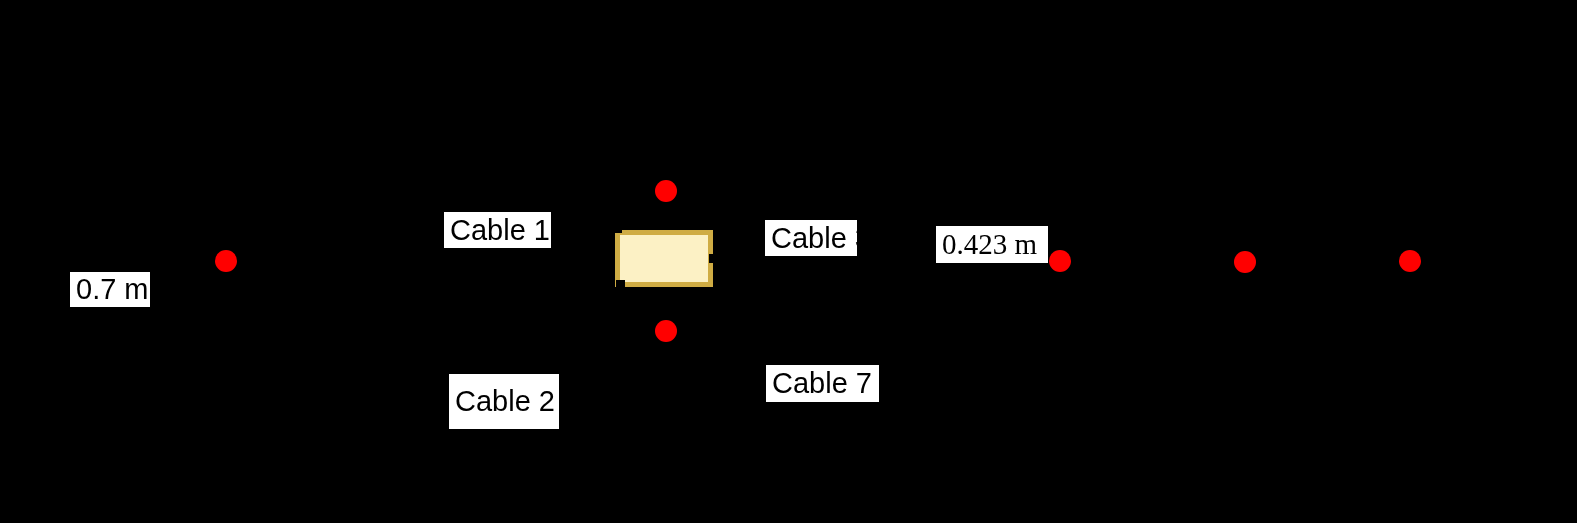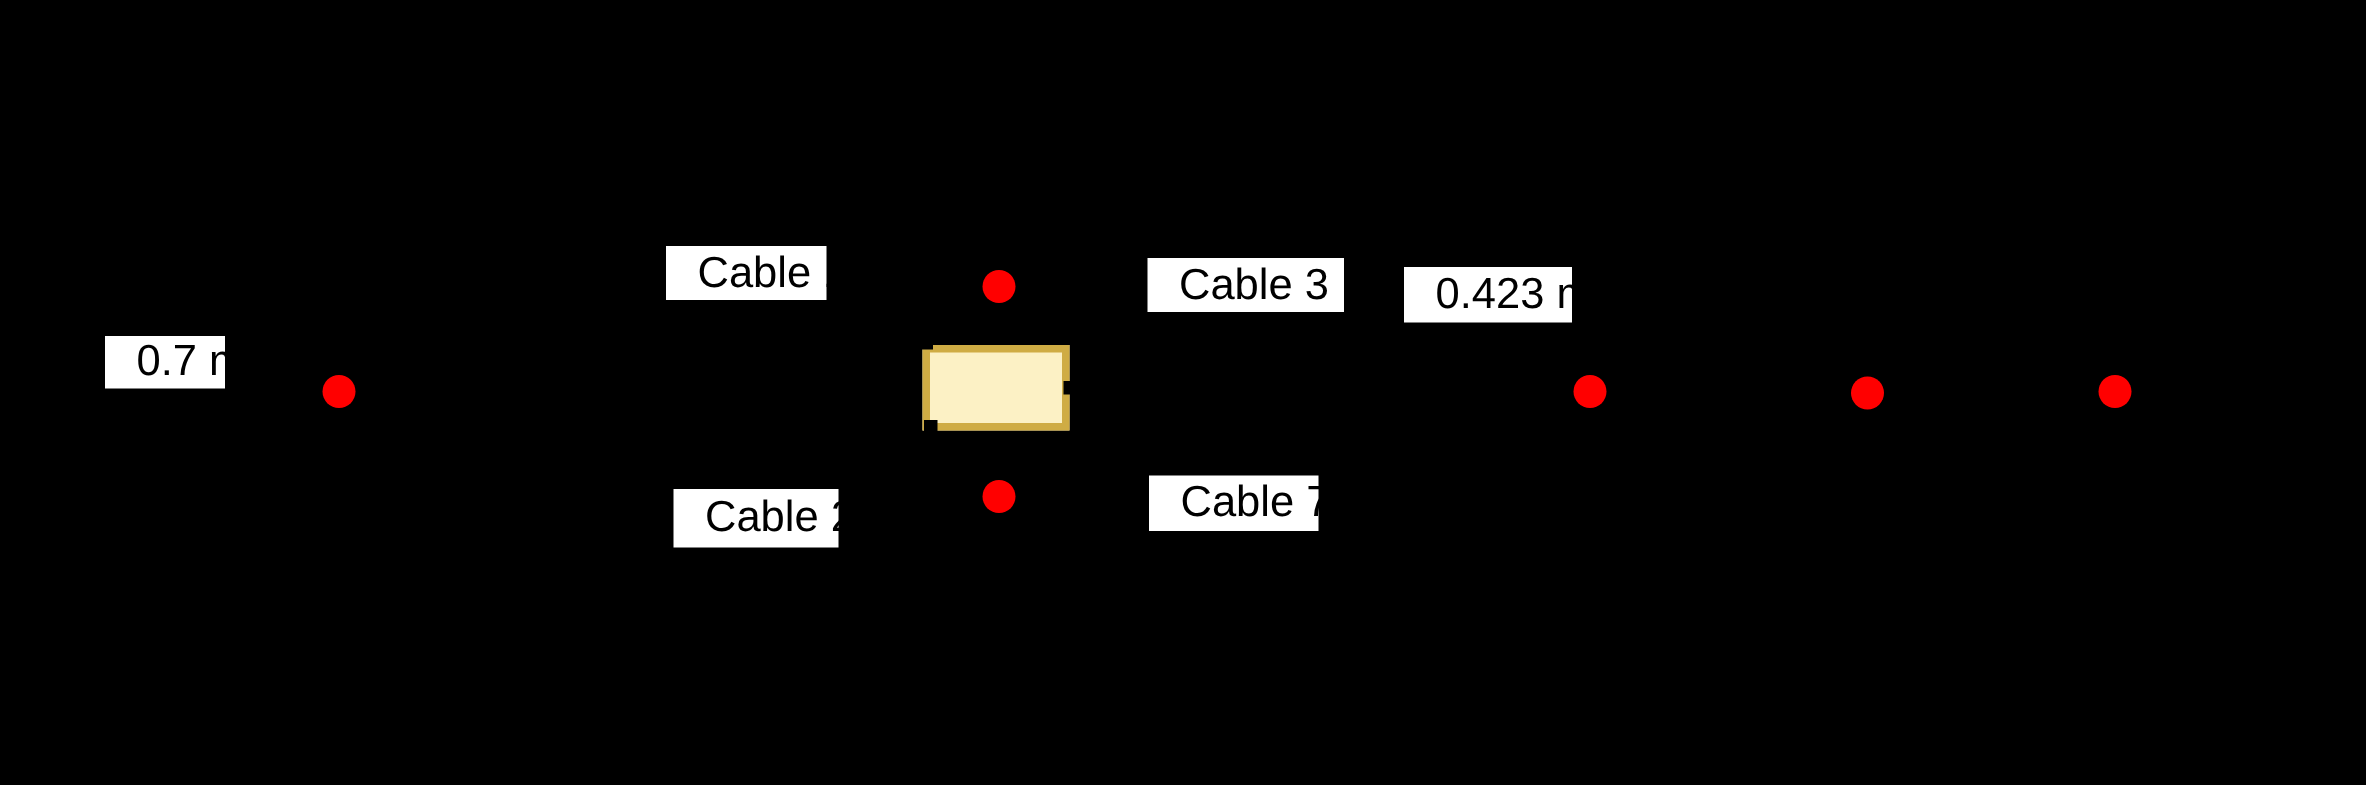--- a/index.html
+++ b/index.html
@@ -16,23 +16,24 @@
     font-family: "Liberation Sans", sans-serif;
   }
   .label {
     position: absolute;
     background: #ffffff;
     color: #000000;
     font-size: 29px;
     line-height: 1;
     display: flex;
     align-items: center;
-    padding-left: 21px;
+    padding-left: 6px;
     box-sizing: border-box;
     white-space: nowrap;
+    margin-top: 48px;
   }
   .dot {
     position: absolute;
     border-radius: 50%;
   }
   .block {
     position: absolute;
     box-sizing: border-box;
     border-style: solid;
   }
@@ -42,24 +43,24 @@
   }
 </style>
 </head>
 <body>
 
 <div class="stage" style="width: 1577px; height: 523px; background: rgb(0, 0, 0);">
   <div class="block" style="left: 615px; top: 230px; width: 98px; height: 57px; background: rgb(252, 241, 197); border-color: rgb(207, 172, 68); border-width: 5px;"></div>
 
 <div class="label" style="left: 70px; top: 224px; width: 80px; height: 35px;">0.7 m</div>
     <div class="label" style="left: 444px; top: 164px; width: 107px; height: 36px;">Cable 1</div>
-    <div class="label" style="left: 449px; top: 326px; width: 110px; height: 39px;">Cable 2</div>
-    <div class="label" style="left: 765px; top: 172px; width: 131px; height: 36px;">Cable 3</div>
+    <div class="label" style="left: 449px; top: 326px; width: 110px; height: 55px;">Cable 2</div>
+    <div class="label" style="left: 765px; top: 172px; width: 92px; height: 36px;">Cable 3</div>
     <div class="label" style="left: 766px; top: 317px; width: 113px; height: 37px;">Cable 7</div>
-    <div class="label" style="left: 936px; top: 178px; width: 112px; height: 37px;">0.423 m</div>
+    <div class="label" style="left: 936px; top: 178px; width: 112px; height: 37px; font-family: Liberation Serif, serif;">0.423 m</div>
     <div class="dot" style="left: 215px; top: 250px; width: 22px; height: 22px; background: rgb(255, 0, 0);"></div>
     <div class="dot" style="left: 655px; top: 180px; width: 22px; height: 22px; background: rgb(255, 0, 0);"></div>
     <div class="dot" style="left: 655px; top: 320px; width: 22px; height: 22px; background: rgb(255, 0, 0);"></div>
     <div class="dot" style="left: 1049px; top: 250px; width: 22px; height: 22px; background: rgb(255, 0, 0);"></div>
     <div class="dot" style="left: 1234px; top: 251px; width: 22px; height: 22px; background: rgb(255, 0, 0);"></div>
     <div class="dot" style="left: 1399px; top: 250px; width: 22px; height: 22px; background: rgb(255, 0, 0);"></div>
     <div class="notch" style="left: 614px; top: 226px; width: 8px; height: 7px;"></div>
     <div class="notch" style="left: 709px; top: 254px; width: 6px; height: 9px;"></div>
     <div class="notch" style="left: 616px; top: 280px; width: 9px; height: 8px;"></div>
   </div>

